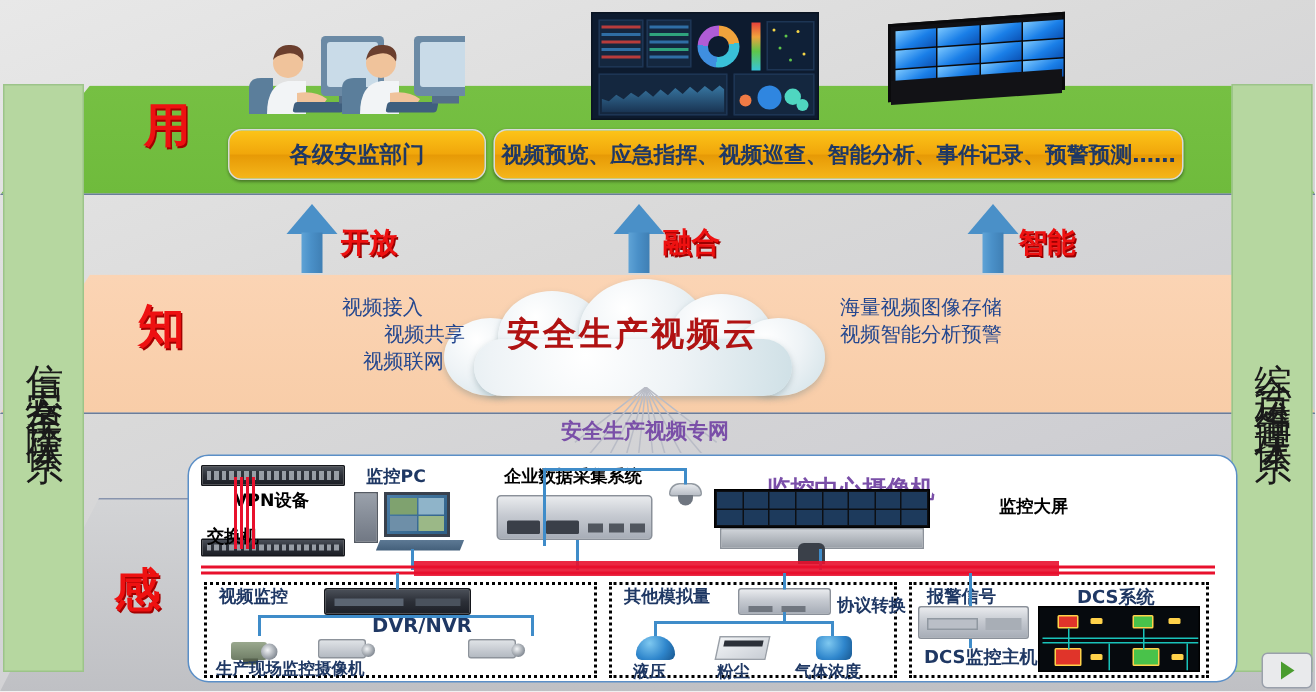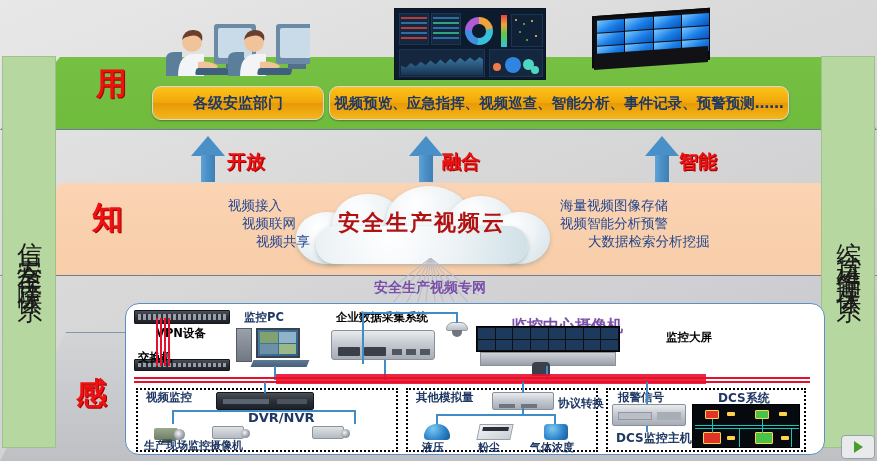--- a/index.html
+++ b/index.html
@@ -410,28 +410,27 @@
     <div class="puff" style="left:46px;  top:8px;  width:72px; height:62px;"></div>
     <div class="puff" style="left:100px; top:0px;  width:86px; height:70px;"></div>
     <div class="puff" style="left:160px; top:10px; width:70px; height:62px;"></div>
     <div class="puff" style="left:202px; top:26px; width:62px; height:52px;"></div>
     <div class="puff" style="left:30px;  top:40px; width:212px;height:38px; border-radius:22px;"></div>
     <div id="cloud-text">安全生产视频云</div>
   </div>
 
   <div class="cloud-side-text" id="cloud-left-text">
     <div>视频接入</div>
+    <div style="margin-right:-28px;">视频共享</div>
     <div style="margin-right:-14px;">视频联网</div>
-    <div style="margin-right:-28px;">视频共享</div>
   </div>
 
   <div class="cloud-side-text" id="cloud-right-text">
     <div>海量视频图像存储</div>
     <div style="">视频智能分析预警</div>
-    <div style="margin-left:28px;">大数据检索分析挖掘</div>
   </div>
 
   <div id="fan">
     <div class="ray" style="transform:rotate(-52deg);"></div>
     <div class="ray" style="transform:rotate(-40deg);"></div>
     <div class="ray" style="transform:rotate(-28deg);"></div>
     <div class="ray" style="transform:rotate(-16deg);"></div>
     <div class="ray" style="transform:rotate(-6deg);"></div>
     <div class="ray" style="transform:rotate(6deg);"></div>
     <div class="ray" style="transform:rotate(16deg);"></div>

